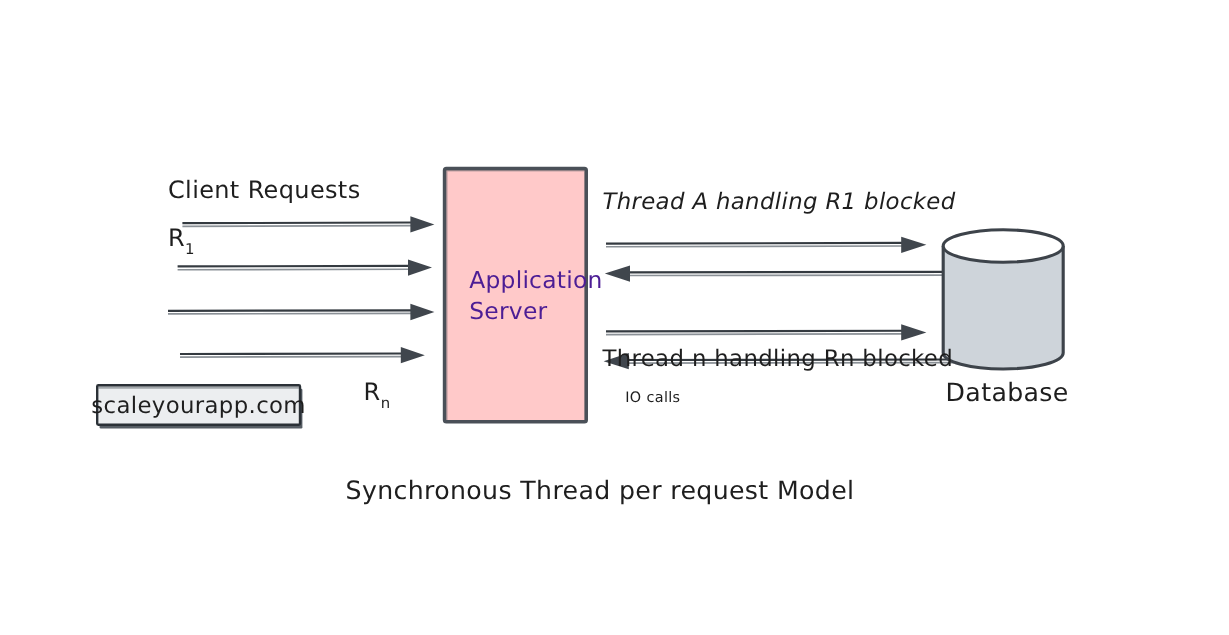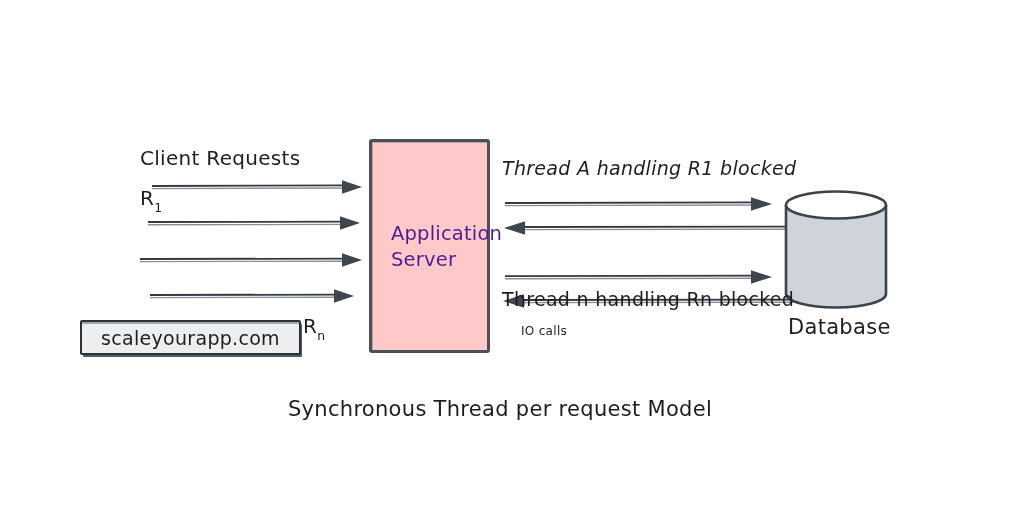--- a/index.html
+++ b/index.html
@@ -75,21 +75,21 @@
     font-size: 19.5px;
     line-height: 1.32;
     color: #4c1d95;
     letter-spacing: 0.2px;
     white-space: normal;
   }
 
   .watermark-box {
     position: absolute;
     left: 80px; top: 320px;
-    width: 221px; height: 35px;
+    width: 171px; height: 35px;
     background: #eceef0;
     border: 2.5px solid #2b3137;
     border-radius: 2px;
     box-shadow: 2px 3px 0 -1px #565d64, inset 0 2px 0 rgba(73,80,87,0.45);
     display: flex;
     align-items: center;
     justify-content: center;
     font-size: 19px;
     color: #1e1e1e;
     letter-spacing: 0.3px;

